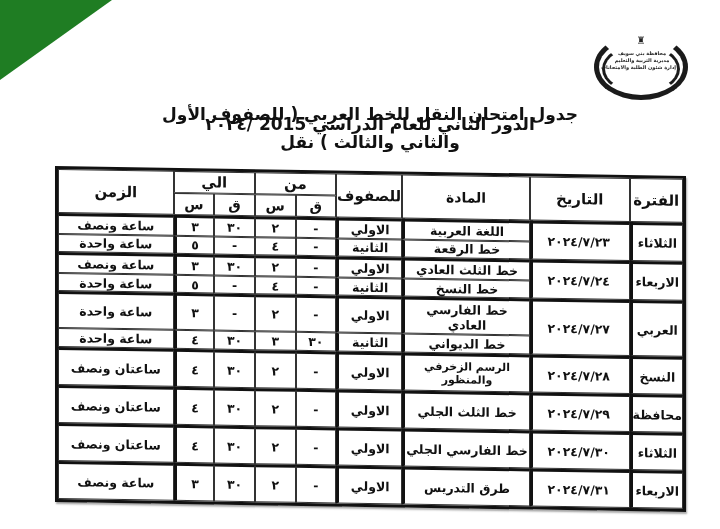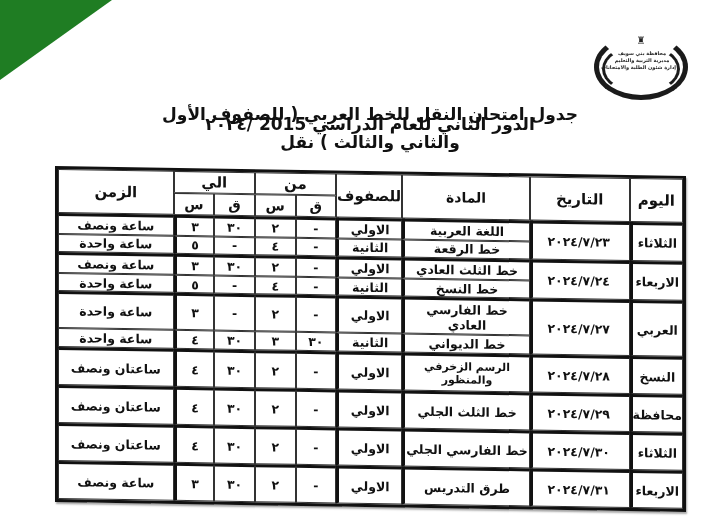--- a/index.html
+++ b/index.html
@@ -84,21 +84,21 @@
   <div class="lt" style="top:27px">مديرية التربية والتعليم</div>
   <div class="lt" style="top:34px">إدارة شئون الطلبة والامتحانات</div>
 </div>
 
 <div class="title l1">جدول امتحان النقل للخط العربي ( للصفوف الأول والثاني والثالث ) نقل</div>
 <div class="title l2">الدور الثاني للعام الدراسي 2015 /٢٠٢٤</div>
 
 <table class="sched">
   <thead>
     <tr>
-      <th rowspan="2" class="day big thick-l">اليوم</th>
+      <th rowspan="2" class="day big thick-l">الفترة</th>
       <th rowspan="2" class="date big thick-l">التاريخ</th>
       <th rowspan="2" class="subj thick-l">المادة</th>
       <th rowspan="2" class="per big thick-l">للصفوف</th>
       <th colspan="2" class="big">من</th>
       <th colspan="2" class="big thick-l">الي</th>
       <th rowspan="2" class="dur big">الزمن</th>
     </tr>
     <tr>
       <th class="num">ق</th>
       <th class="num">س</th>

